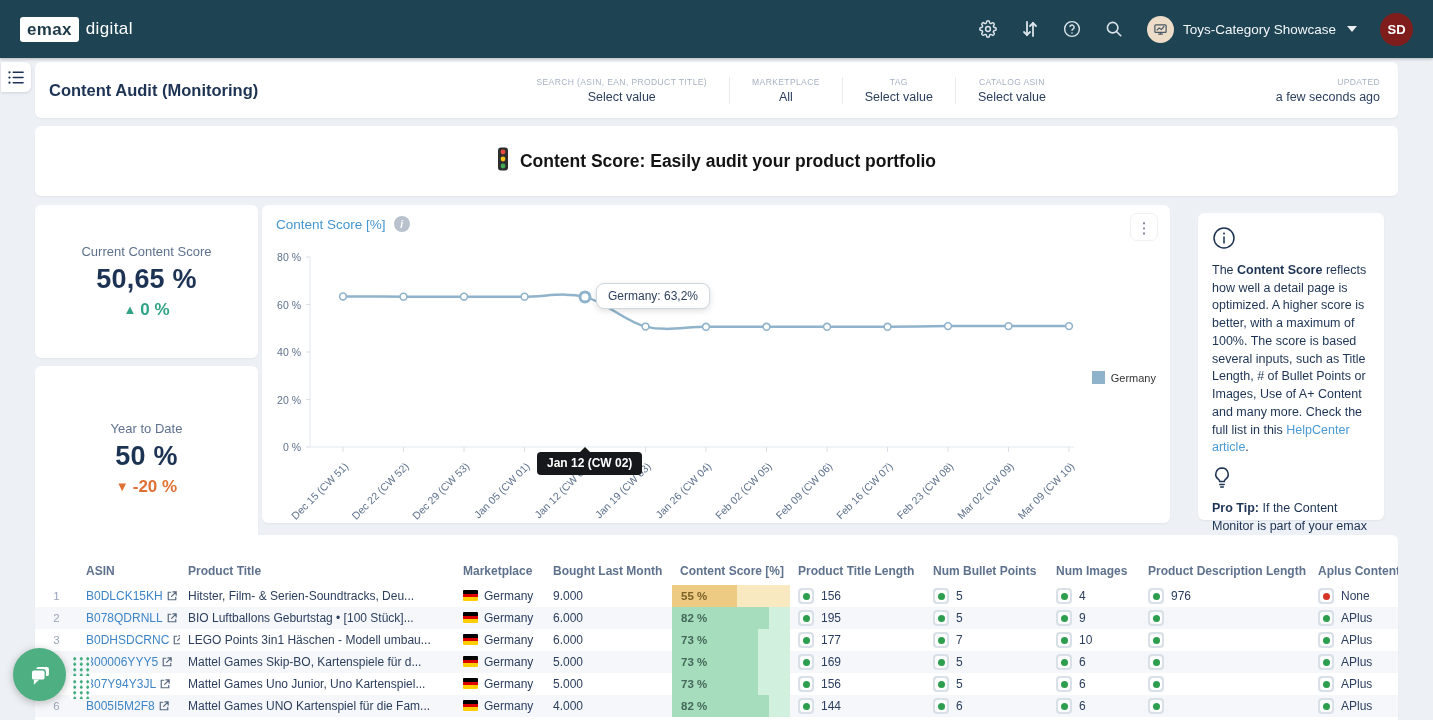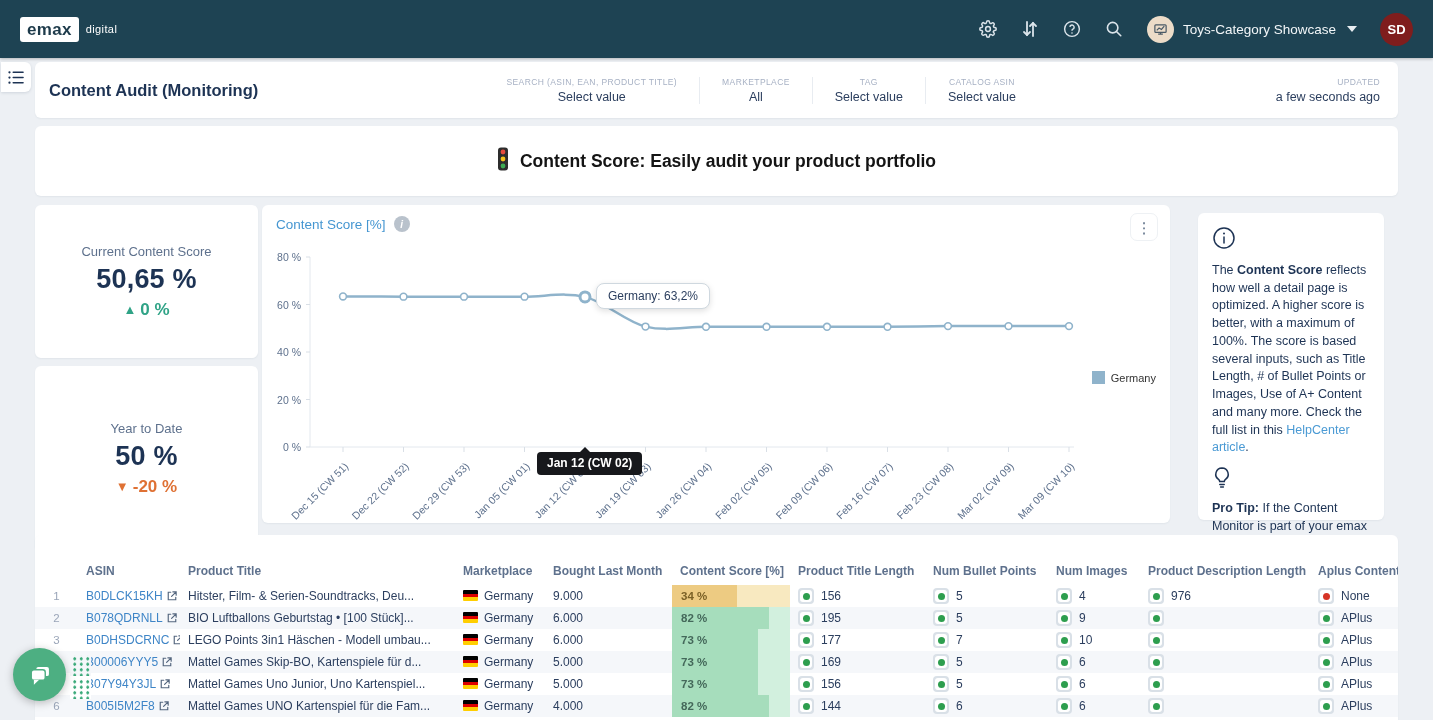--- a/index.html
+++ b/index.html
@@ -5,42 +5,42 @@
   * { margin:0; padding:0; box-sizing:border-box; }
   html,body { width:1433px; height:720px; overflow:hidden; }
   body { font-family:"Liberation Sans", sans-serif; background:#edf0f4; color:#2b3a55; }
   .app { position:relative; width:1433px; height:720px; }
 
   
   .topbar { position:absolute; left:0; top:0; width:100%; height:58px; background:#1e4353;
             display:flex; align-items:center; padding:0 20px; box-shadow:0 1px 3px rgba(0,0,0,.25); z-index:30; }
   .logo { display:flex; align-items:center; gap:7px; }
   .logo-box { background:#fff; color:#1d3a4a; font-weight:700; font-size:17px; padding:3px 7px 2px; border-radius:3px; letter-spacing:.3px; }
-  .logo-text { color:#fff; font-size:11px; font-weight:400; letter-spacing:.4px; }
+  .logo-text { color:#fff; font-size:17px; font-weight:400; letter-spacing:.4px; }
   .topnav { display:flex; align-items:center; gap:26px; margin-left:85px; }
   .nav-item { color:#e8eef2; font-size:13.5px; cursor:pointer; padding:7px 14px; border-radius:6px; }
   .nav-item.active { background:rgba(255,255,255,.24); }
   .topbar-right { margin-left:auto; display:flex; align-items:center; gap:23px; }
   .tb-icon { width:19px; height:19px; display:flex; align-items:center; justify-content:center; cursor:pointer; }
   .tb-icon svg { display:block; }
   .ws { display:flex; align-items:center; gap:9px; cursor:pointer; }
   .ws-avatar { width:27px; height:27px; border-radius:50%; background:#ecdcc8; display:flex; align-items:center; justify-content:center; }
   .ws-name { color:#f2f6f8; font-size:13.5px; }
   .caret-down { width:0; height:0; border-left:5px solid transparent; border-right:5px solid transparent; border-top:6px solid #e8eef2; margin-left:2px; }
   .user-avatar { width:33px; height:33px; border-radius:50%; background:#7f1d1d; color:#fff; font-size:13px; font-weight:600;
                  display:flex; align-items:center; justify-content:center; cursor:pointer; }
 
   
   .card { position:absolute; background:#fff; border-radius:6px; box-shadow:0 1px 2px rgba(40,60,90,.06); }
 
   .list-fab { position:absolute; left:1px; top:62px; width:30px; height:30px; background:#fff; border-radius:0 6px 6px 0;
               box-shadow:0 1px 3px rgba(40,60,90,.15); display:flex; align-items:center; justify-content:center; cursor:pointer; z-index:20; }
 
   
-  .header-card { left:35px; top:62px; width:1363px; height:56px; display:flex; align-items:center; padding:0 30px 0 14px; }
+  .header-card { left:35px; top:62px; width:1363px; height:56px; display:flex; align-items:center; padding:0 0 0 14px; }
   .page-title { font-size:16.5px; font-weight:700; color:#1d3354; }
   .filters { display:flex; align-items:center; margin-left:auto; margin-right:330px; }
   .filter { text-align:center; padding:0 22px; cursor:pointer; }
   .filter + .filter { border-left:1px solid #e8ecf1; }
   .filter-label { font-size:8.5px; letter-spacing:.4px; color:#a7b1c4; text-transform:uppercase; margin-bottom:3px; white-space:nowrap; }
   .filter-value { font-size:12.5px; color:#2b3e5e; white-space:nowrap; }
   .updated { position:absolute; right:18px; top:50%; transform:translateY(-50%); text-align:right; }
 
   
   .banner-card { left:35px; top:126px; width:1363px; height:70px; display:flex; align-items:center; justify-content:center; gap:11px; }
@@ -348,21 +348,21 @@
           <tr>
             <td class="rownum">1</td>
             <td><a class="asin-link">B0DLCK15KH<svg width="10" height="10" viewBox="0 0 12 12" fill="none" stroke="#55677f" stroke-width="1.4" stroke-linecap="round">
                   <path d="M4.5 1.5H1.5v9h9V7.5"></path>
                   <path d="M7 1h4v4M11 1 5.5 6.5"></path>
                 </svg></a></td>
             <td>Hitster, Film- &amp; Serien-Soundtracks, Deu...</td>
             <td><span class="flag"></span>Germany</td>
             <td>9.000</td>
             <td class="score-td">
-              <div class="score-cell warn" style="background:linear-gradient(to right, #edcb82 0 55%, #f8e9c0 55% 100%)">34 %</div>
+              <div class="score-cell warn" style="background:linear-gradient(to right, #edcb82 0 55%, #f8e9c0 55% 100%)">55 %</div>
             </td>
             <td><span class="metric">
                 <span class="mbadge">
                   <span class="mbadge-in">
                     <span class="mdot" style="background:#2d9e4e"></span>
                   </span>
                 </span>
                 <span>156</span>
               </span></td>
             <td><span class="metric">

